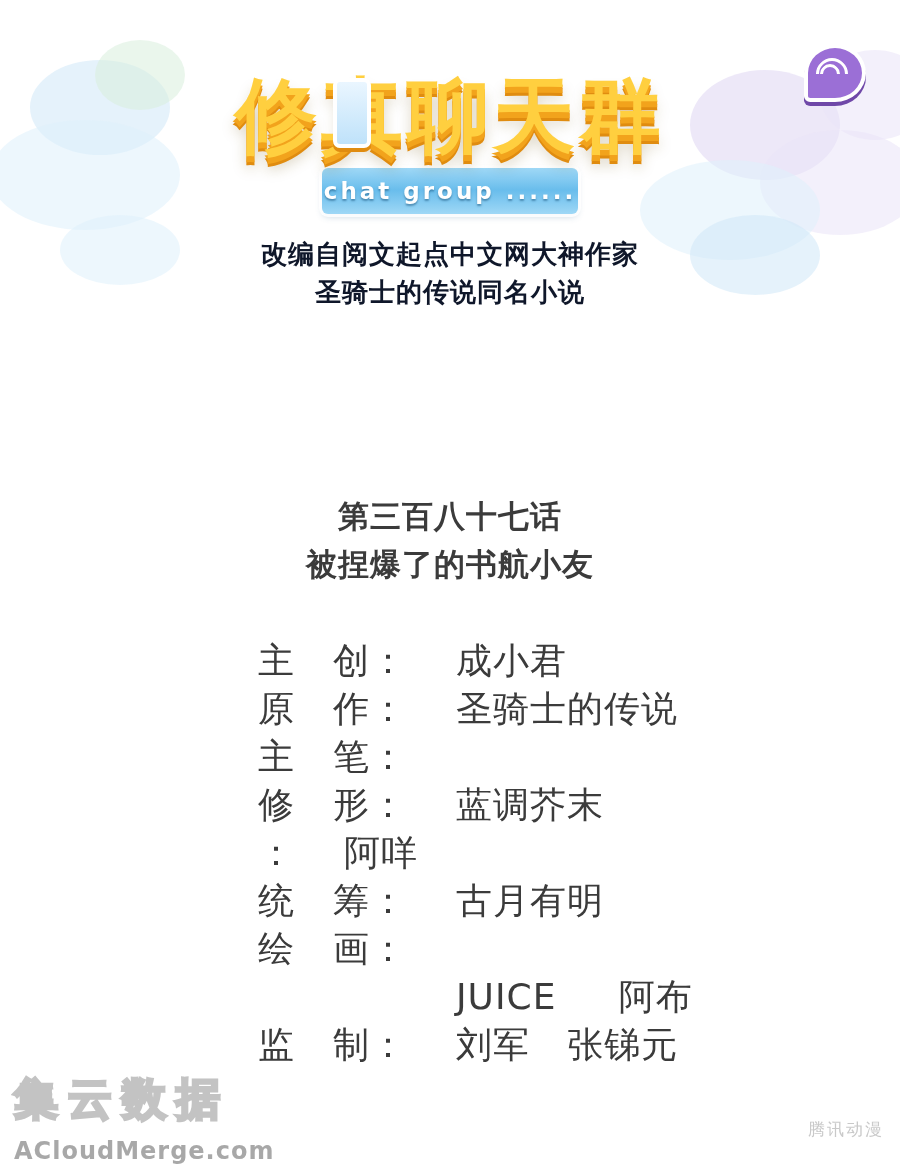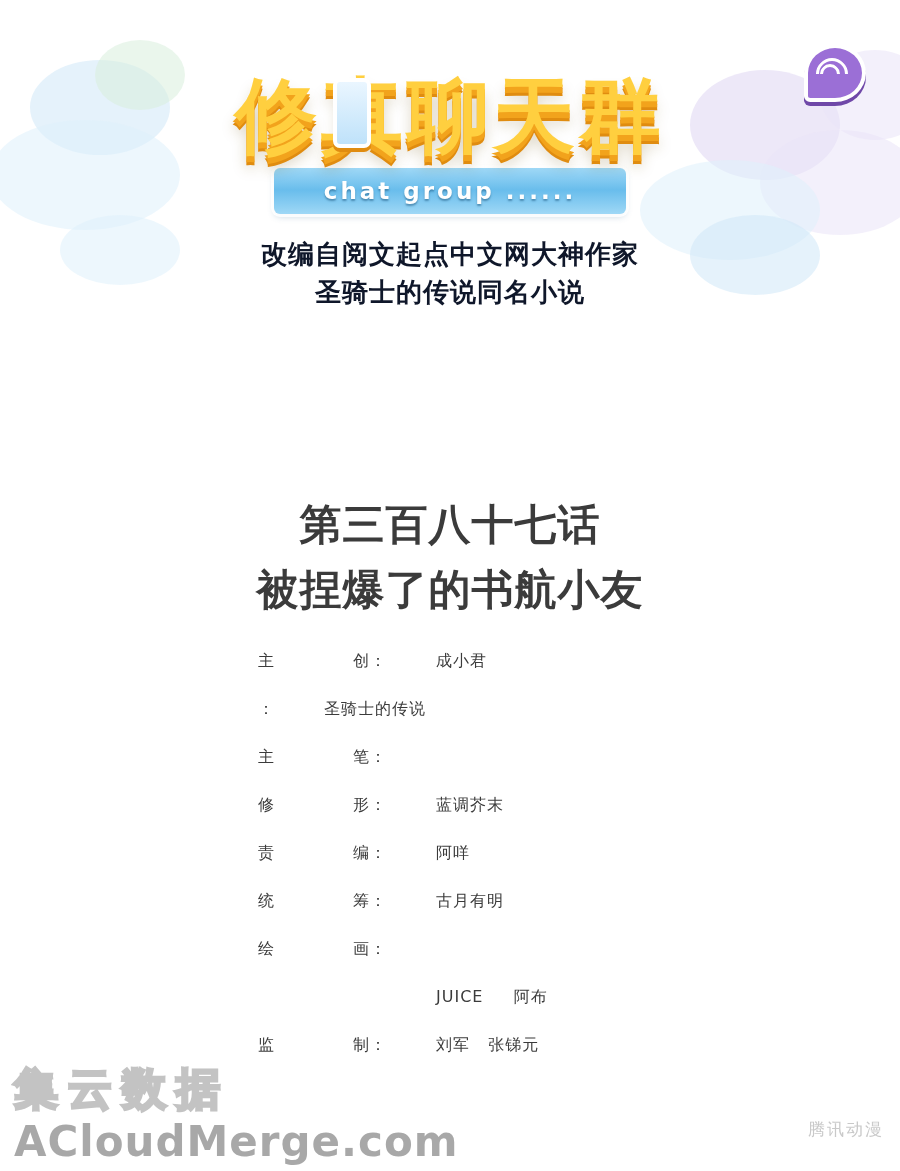--- a/index.html
+++ b/index.html
@@ -98,21 +98,21 @@
     transform: rotate(-45deg);
   }
   .wifi-bubble::after {
     width: 26px; height: 26px;
     left: 8px; top: 10px;
     transform: rotate(-45deg);
   }
 
   .logo-sub-banner {
     margin: 6px auto 0;
-    width: 352px;
+    width: 256px;
     height: 46px;
     border-radius: 6px;
     background: linear-gradient(180deg, #9fd8f6 0%, #69bdec 48%, #9fd8f6 100%);
     box-shadow: 0 0 0 3px rgba(255,255,255,.85), 0 3px 6px rgba(60,110,150,.25);
     display: flex;
     align-items: center;
     justify-content: center;
   }
   .logo-sub-banner span {
     font-family: "DejaVu Sans", sans-serif;
@@ -134,34 +134,34 @@
   }
 
   
   .chapter {
     position: absolute;
     top: 492px;
     left: 0;
     width: 900px;
     text-align: center;
     font-family: "DejaVu Sans", sans-serif;
-    font-size: 42px;
+    font-size: 31px;
     font-weight: bold;
     color: #3b3b3b;
     line-height: 1.55;
     letter-spacing: 1px;
   }
 
   
   .credits {
     position: absolute;
     top: 637px;
     left: 258px;
     font-family: "DejaVu Sans", sans-serif;
-    font-size: 16px;
+    font-size: 36px;
     color: #3b3b3b;
     line-height: 48px;
     letter-spacing: 1px;
   }
   .credit-row {
     display: flex;
     align-items: baseline;
     white-space: pre;
   }
   .credit-label {
@@ -186,25 +186,25 @@
     font-family: "DejaVu Sans", sans-serif;
     font-size: 44px;
     font-weight: bold;
     color: #ffffff;
     letter-spacing: 10px;
     -webkit-text-stroke: 3px #b9b9b9;
     line-height: 1;
   }
   .wm-en {
     font-family: "DejaVu Sans", sans-serif;
-    font-size: 42px;
+    font-size: 24px;
     font-weight: bold;
     color: #9a9a9a;
     letter-spacing: 1px;
-    margin-top: 10px;
+    margin-top: 18px;
     line-height: 1;
     text-align: right;
   }
   .wm-right {
     position: absolute;
     right: 16px;
     bottom: 30px;
     font-family: "DejaVu Sans", sans-serif;
     font-size: 17px;
     font-weight: normal;
@@ -243,30 +243,30 @@
 <div class="chapter">
   <div>第三百八十七话</div>
   <div>被捏爆了的书航小友</div>
 </div>
 
 <div class="credits">
   <div class="credit-row">
     <span class="credit-label">主 创</span><span class="credit-colon">：</span><span class="credit-value">成小君</span>
   </div>
   <div class="credit-row">
-    <span class="credit-colon">：</span><span class="credit-value">圣骑士的传说</span>
+    <span class="credit-label">原 作</span><span class="credit-colon">：</span><span class="credit-value">圣骑士的传说</span>
   </div>
   <div class="credit-row">
     <span class="credit-label">主 笔</span><span class="credit-colon">：</span>
   </div>
   <div class="credit-row">
     <span class="credit-label">修 形</span><span class="credit-colon">：</span><span class="credit-value">蓝调芥末</span>
   </div>
   <div class="credit-row">
-    <span class="credit-label">责 编</span><span class="credit-colon">：</span><span class="credit-value">阿咩</span>
+    <span class="credit-colon">：</span><span class="credit-value">阿咩</span>
   </div>
   <div class="credit-row">
     <span class="credit-label">统 筹</span><span class="credit-colon">：</span><span class="credit-value">古月有明</span>
   </div>
   <div class="credit-row">
     <span class="credit-label">绘 画</span><span class="credit-colon">：</span>
   </div>
   <div class="credit-row credit-row-cont">
     <span class="credit-label"></span><span class="credit-colon">：</span><span class="credit-value">JUICE     阿布</span>
   </div>

